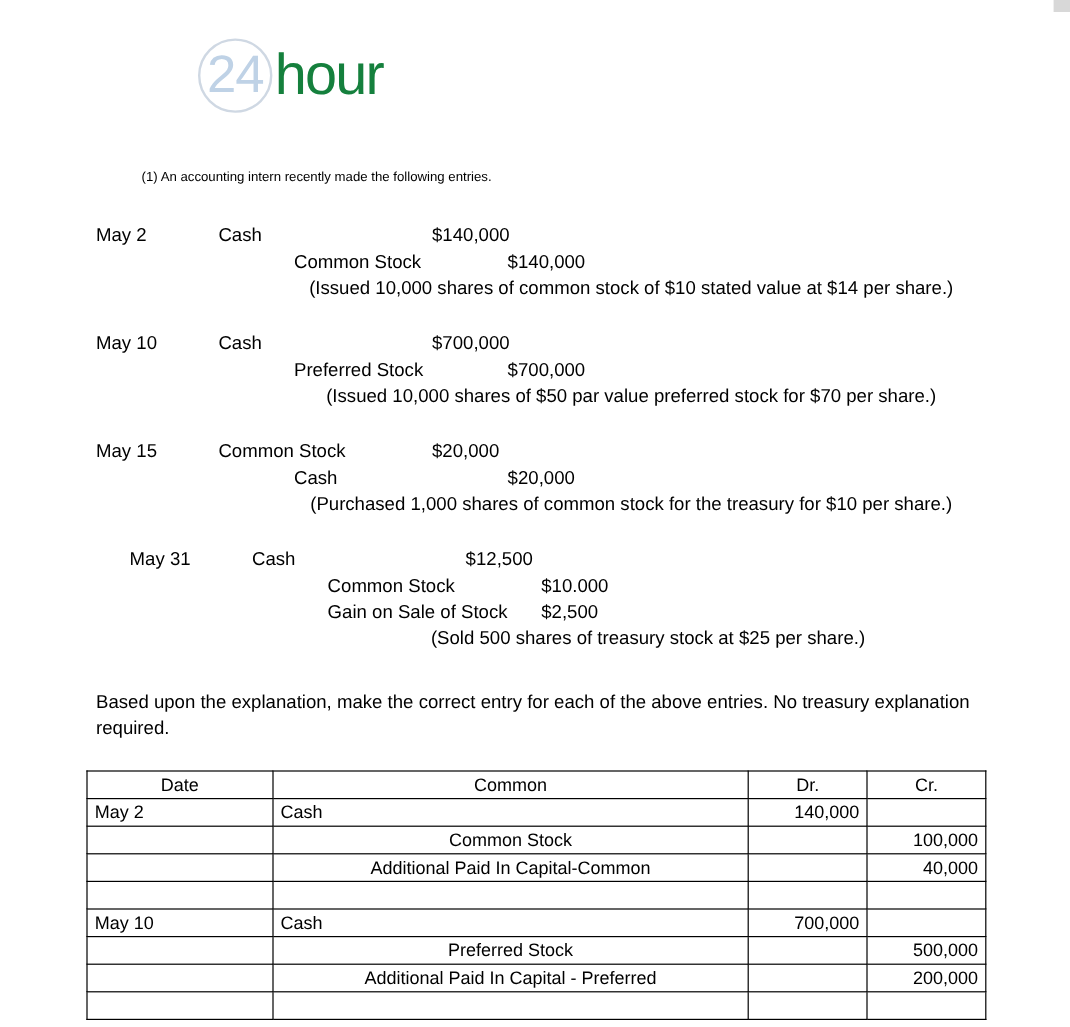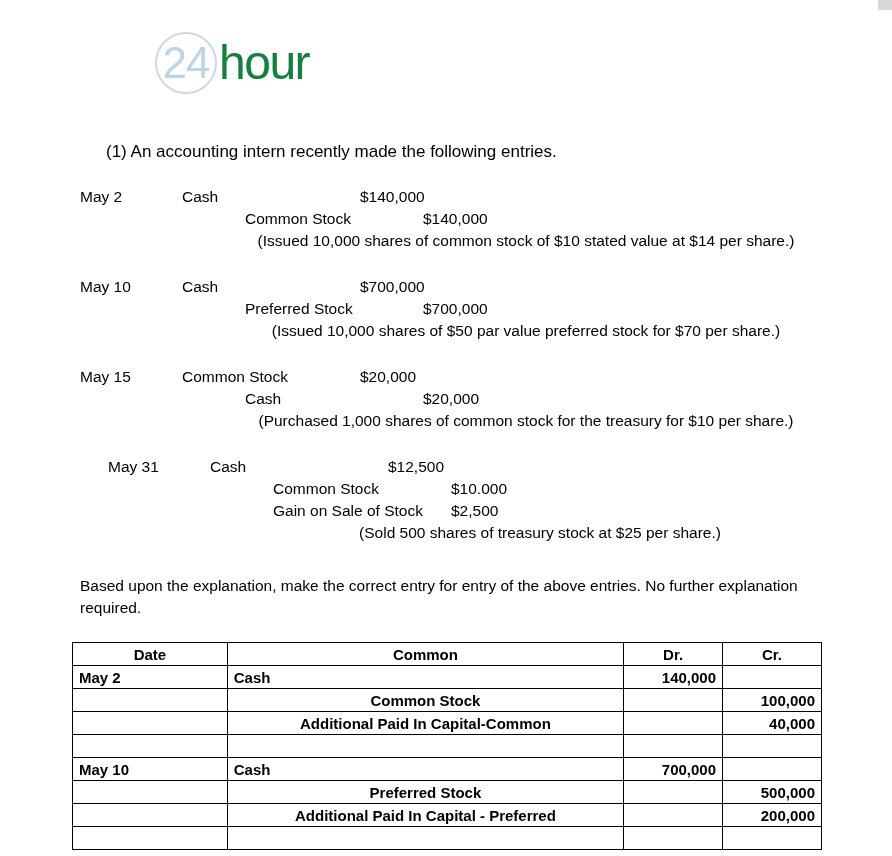--- a/index.html
+++ b/index.html
@@ -25,21 +25,21 @@
     top: 0;
     right: 0;
     width: 14px;
     height: 10px;
     background: #d8d8d8;
   }
 
   
   .logo {
     position: absolute;
-    left: 155px;
+    left: 165px;
     top: 28px;
     display: flex;
     align-items: center;
     height: 70px;
   }
   .logo-circle {
     width: 62px;
     height: 62px;
     border-radius: 50%;
     border: 2px solid #cfd8e3;
@@ -63,23 +63,23 @@
   .logo-answers {
     font-size: 52px;
     color: #cfe0f0;
     line-height: 1;
     letter-spacing: -1.5px;
   }
 
   
   .q-line {
     position: absolute;
-    left: 106px;
+    left: 118px;
     top: 142px;
-    font-size: 17px;
+    font-size: 11px;
   }
   .entries {
     position: absolute;
     left: 80px;
     top: 186px;
     width: 790px;
     font-size: 15.5px;
   }
   .entry { margin-bottom: 24px; }
   .entry:last-child { margin-bottom: 0; margin-left: 28px; }
@@ -109,21 +109,21 @@
     left: 72px;
     top: 642px;
     width: 750px;
     border-collapse: collapse;
     font-size: 15px;
   }
   table.ledger th, table.ledger td {
     border: 1px solid #000;
     height: 23px;
     padding: 0 6px;
-    font-weight: bold;
+    font-weight: normal;
     vertical-align: middle;
   }
   .col-date { width: 155px; }
   .col-account { width: 397px; }
   .col-dr { width: 99px; }
   .col-cr { width: 99px; }
   th { text-align: center; }
   td.date { text-align: left; }
   td.acct { text-align: left; }
   td.acct.ind { text-align: center; }
@@ -204,21 +204,21 @@
       <div class="erow">
         <span class="ecol-date"></span>
         <span class="ecol-acct indent">Gain on Sale of Stock</span>
         <span class="ecol-amt">$2,500</span>
       </div>
       <div class="enote">(Sold 500 shares of treasury stock at $25 per share.)</div>
     </div>
 
   </div>
 
-  <div class="based">Based upon the explanation, make the correct entry for entry of the above entries. No further explanation required.</div>
+  <div class="based">Based upon the explanation, make the correct entry for each of the above entries. No treasury explanation required.</div>
 
   <table class="ledger">
     <colgroup>
       <col class="col-date">
         <col class="col-account">
         <col class="col-dr">
         <col class="col-cr">
     </colgroup>
     <thead>
       <tr>

